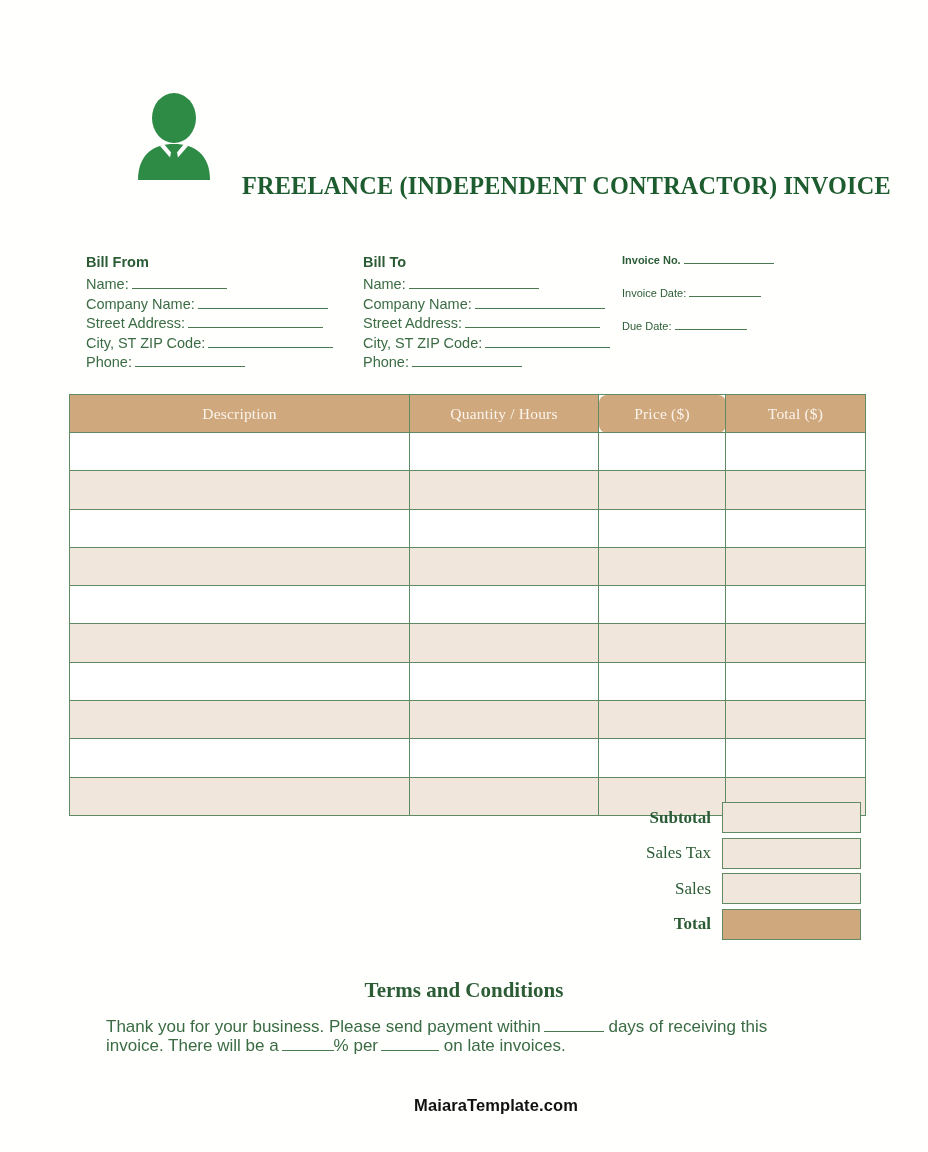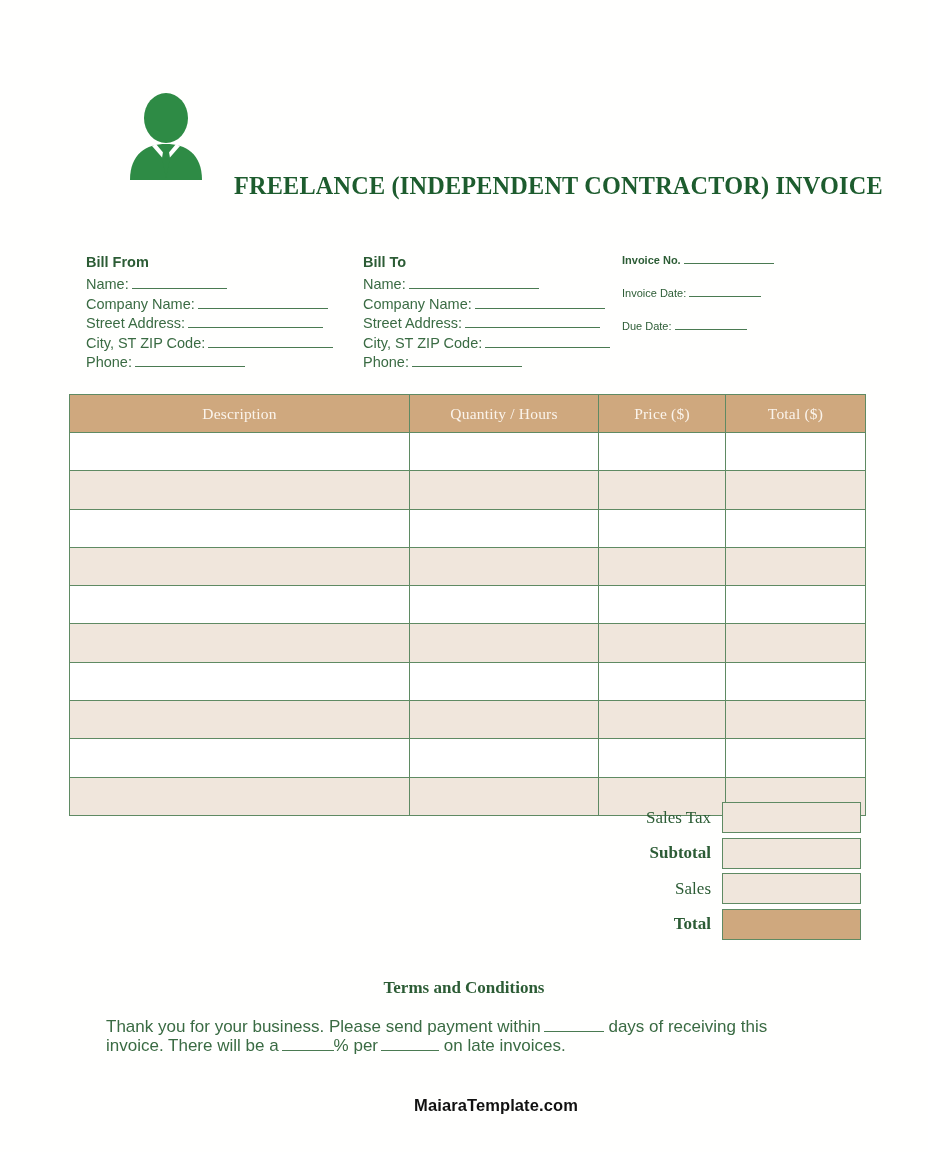--- a/index.html
+++ b/index.html
@@ -17,21 +17,21 @@
   }
   .page {
     position: absolute;
     inset: 0;
     background: #fffffe;
   }
 
   
   .header {
     position: absolute;
-    left: 120px;
+    left: 128px;
     top: 92px;
     width: 700px;
     height: 120px;
   }
   .avatar-icon {
     position: absolute;
     left: 0px;
     top: 0px;
     width: 92px;
     height: 88px;
@@ -127,21 +127,21 @@
     color: #fbf4ec;
     height: 37px;
     font-family: "Liberation Serif", serif;
     font-size: 15.5px;
     font-weight: 400;
     text-align: center;
     letter-spacing: 0.2px;
   }
   .col-desc  { width: 339px; }
   .col-qty   { width: 188px; }
-  .col-price { width: 126px; }
+  .col-price { width: 126px; border-radius: 8px; }
   .col-total { width: 139px; }
 
   .table tbody td { height: 37.3px; }
   .row-white td { background: #ffffff; }
   .row-tint  td { background: #f0e6dc; }
 
   
   .totals {
     position: absolute;
     left: 560px;
@@ -174,21 +174,21 @@
   
   .terms {
     position: absolute;
     left: 0;
     top: 978px;
     width: 928px;
   }
   .terms-title {
     text-align: center;
     font-family: "Liberation Serif", serif;
-    font-size: 17px;
+    font-size: 21px;
     font-weight: 700;
     color: #2c5c35;
     margin: 0;
   }
   .terms-body {
     position: absolute;
     left: 106px;
     top: 39px;
     width: 706px;
     font-size: 17px;
@@ -352,25 +352,25 @@
         <td></td>
         <td></td>
         <td></td>
         <td></td>
       </tr>
     </tbody>
   </table>
 
   <div class="totals">
     <div class="total-row">
+      <span class="total-label bold">Subtotal</span>
+      <span class="total-box"></span>
+    </div>
+    <div class="total-row">
       <span class="total-label">Sales Tax</span>
-      <span class="total-box"></span>
-    </div>
-    <div class="total-row">
-      <span class="total-label bold">Subtotal</span>
       <span class="total-box"></span>
     </div>
     <div class="total-row">
       <span class="total-label">Sales</span>
       <span class="total-box"></span>
     </div>
     <div class="total-row">
       <span class="total-label bold">Total</span>
       <span class="total-box accent"></span>
     </div>

